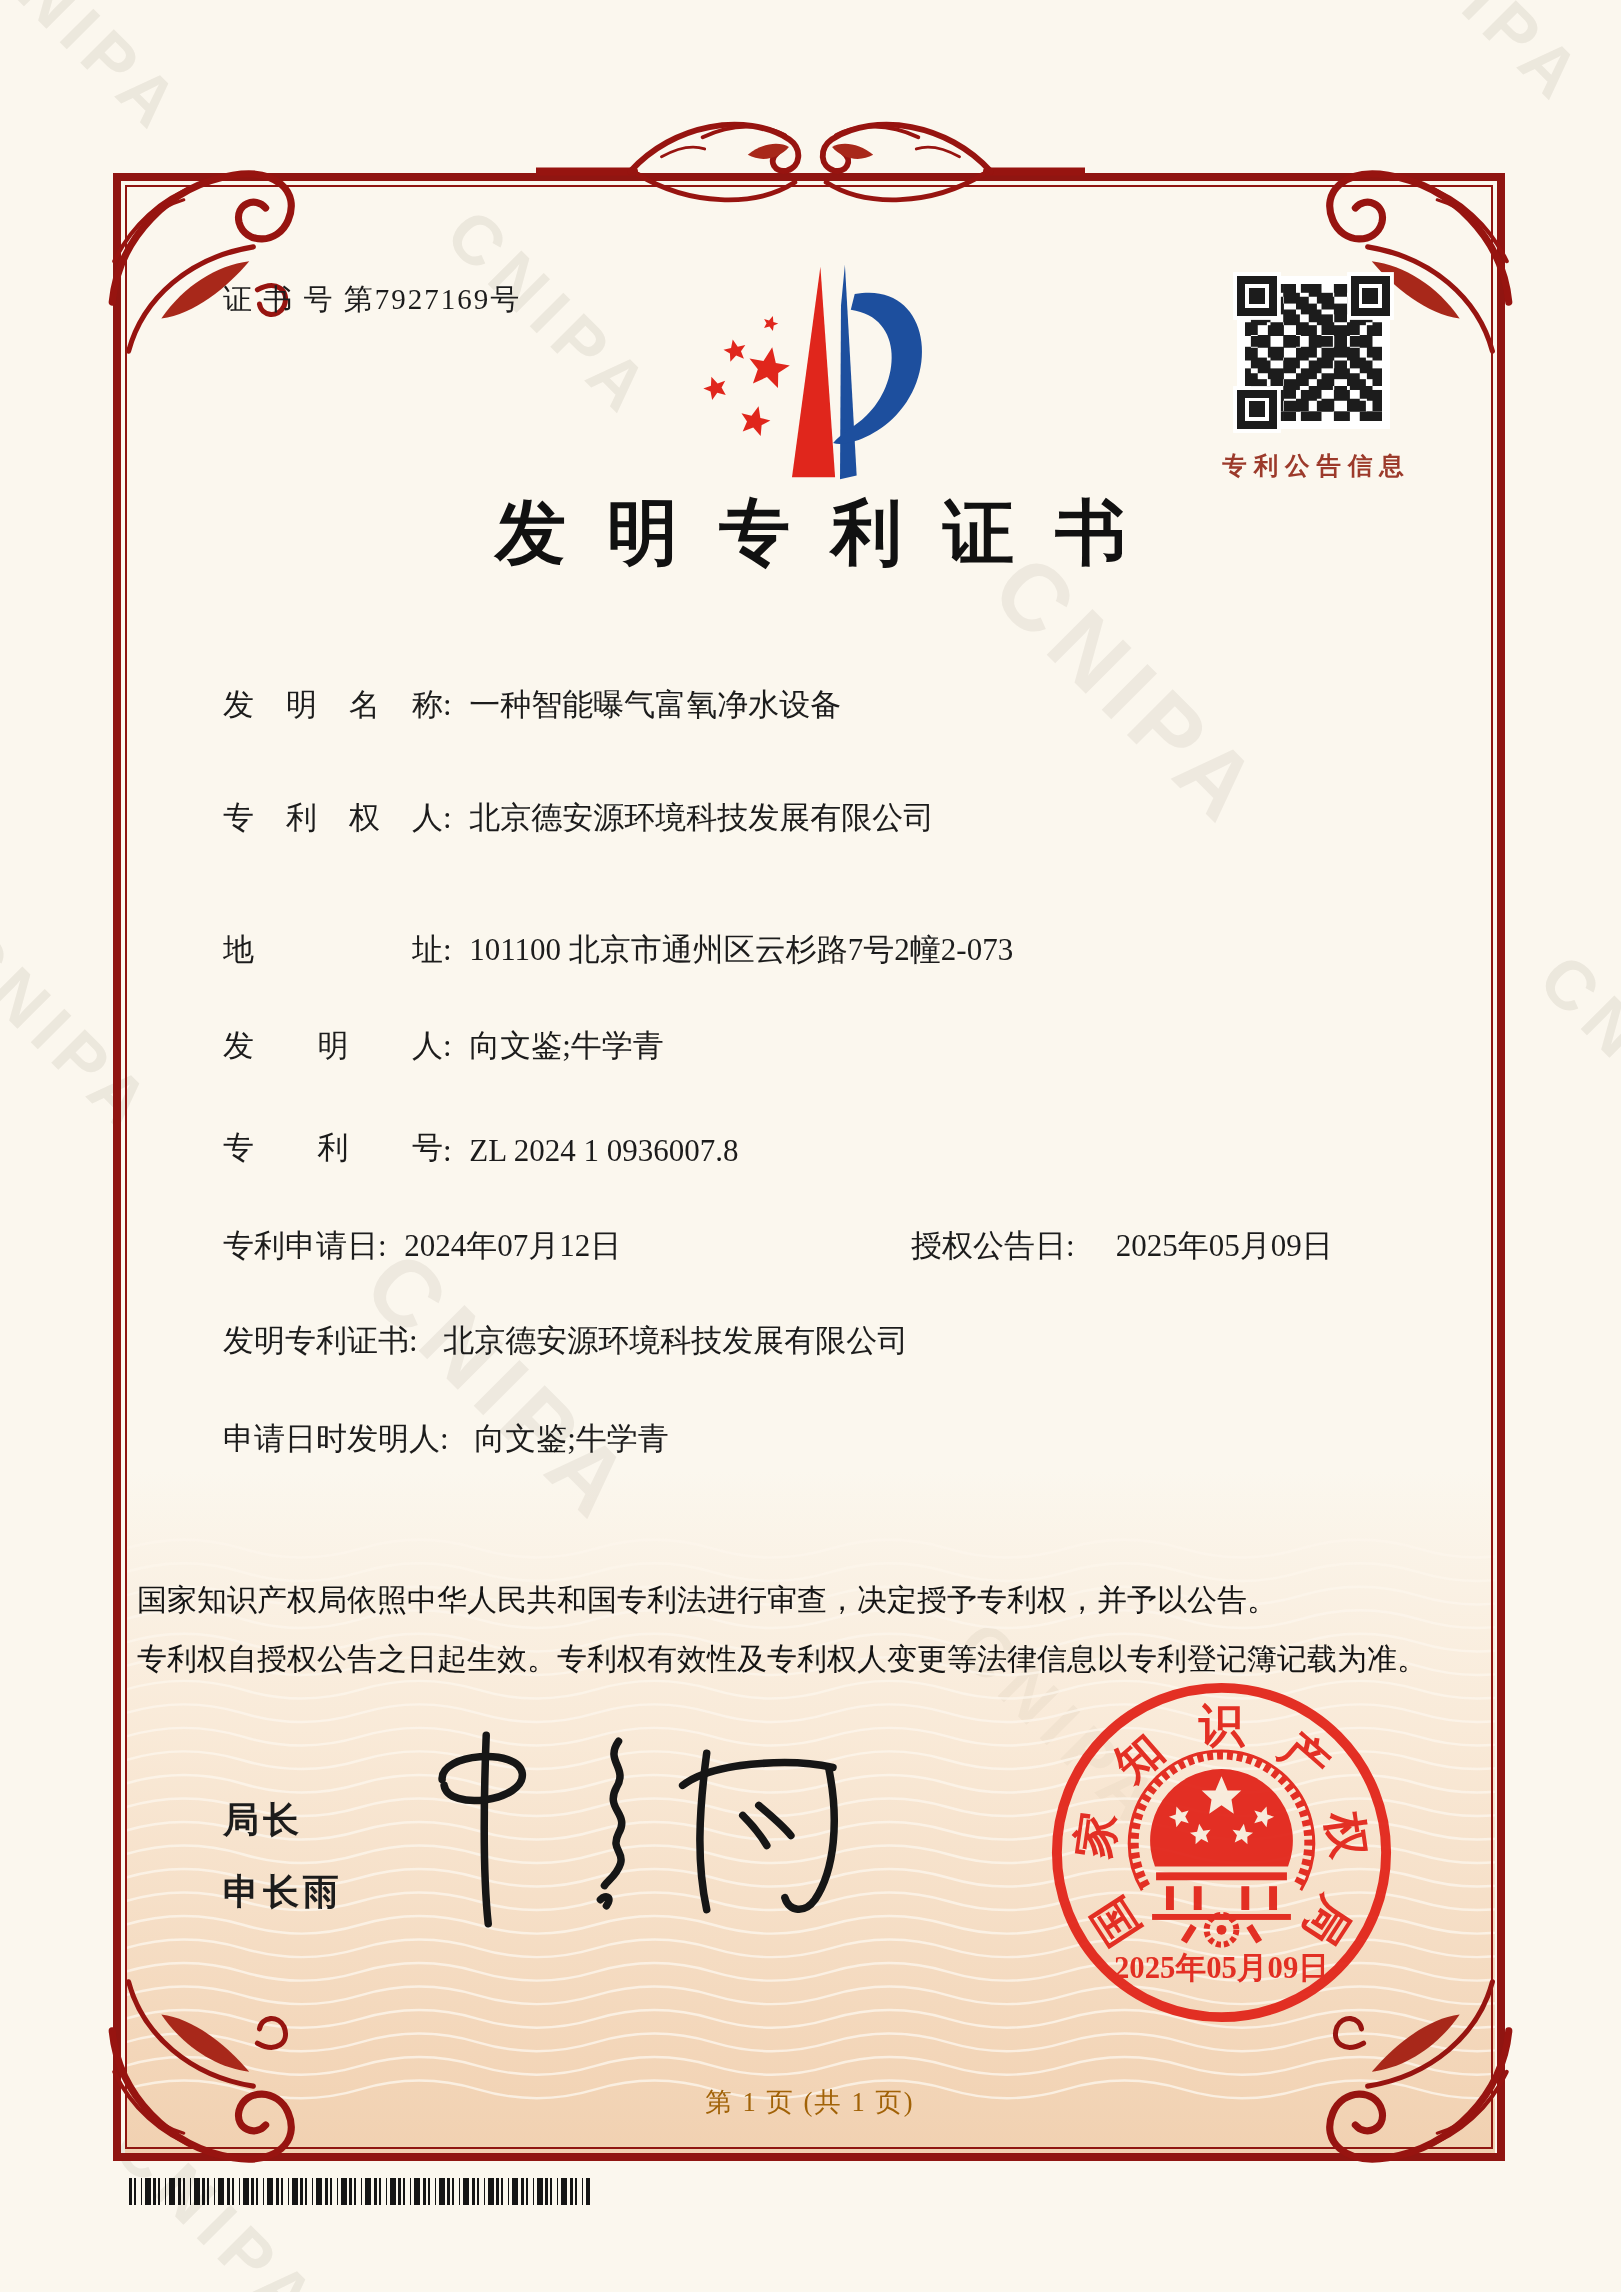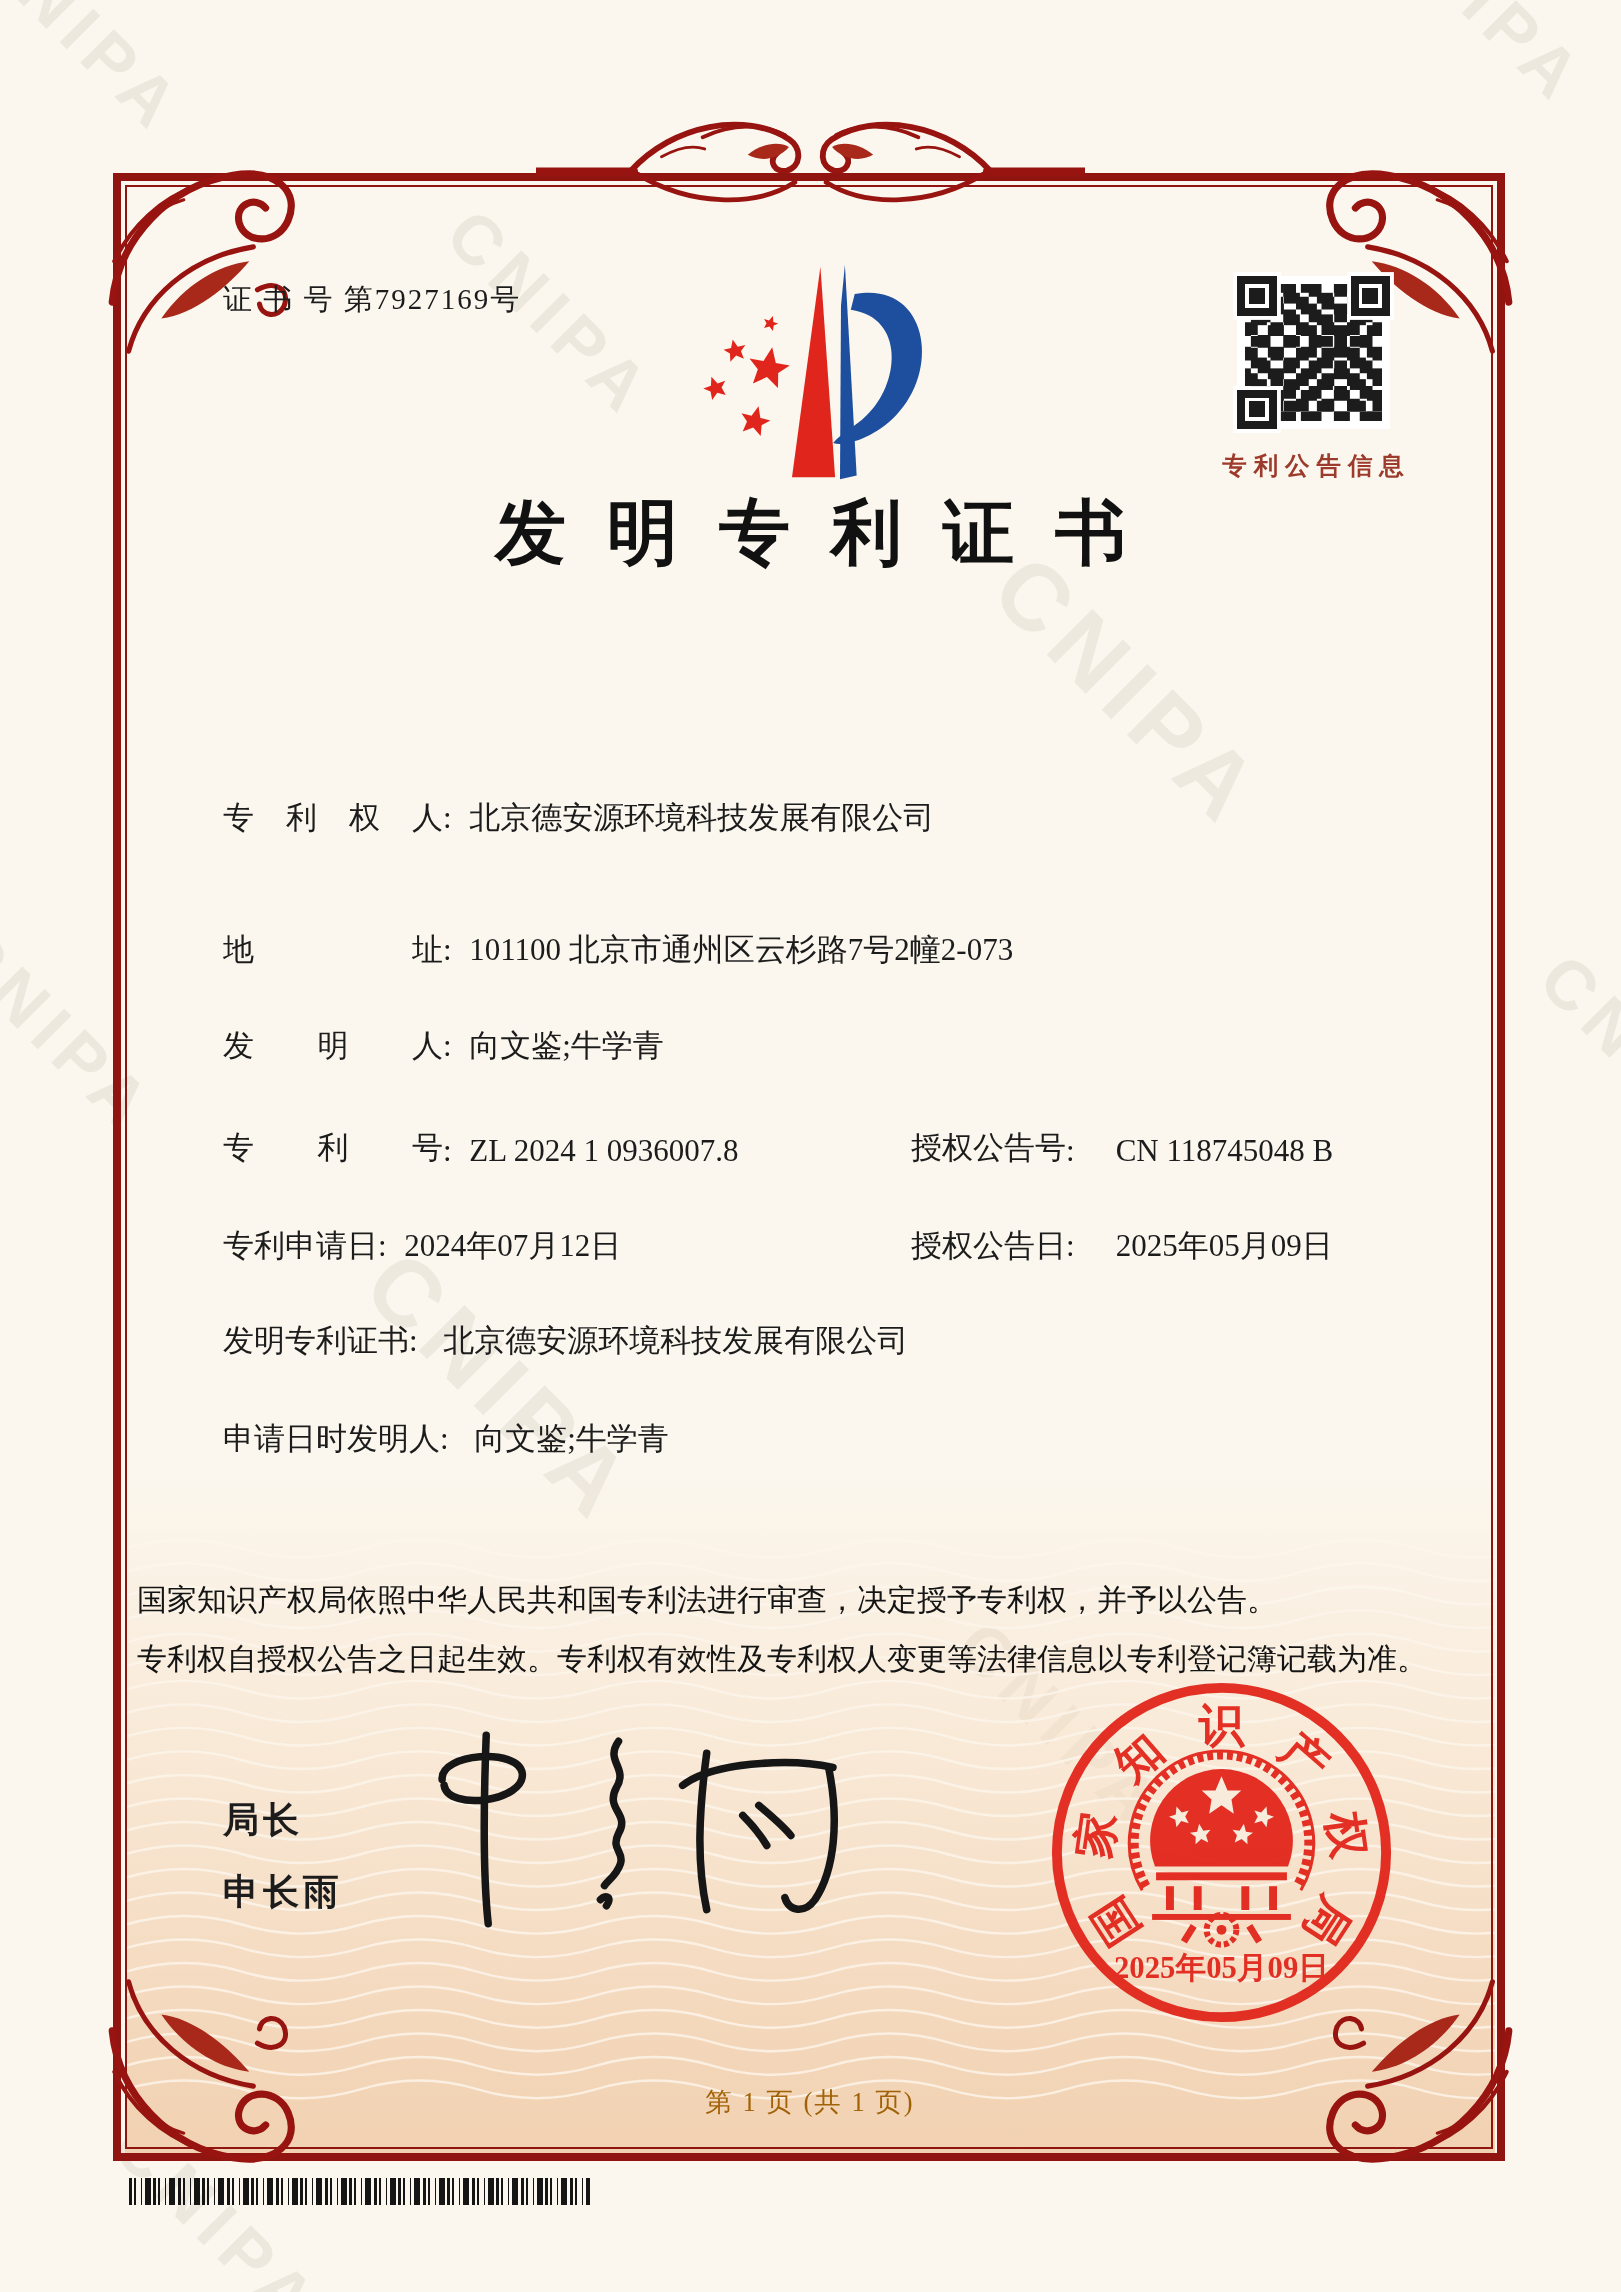--- a/index.html
+++ b/index.html
@@ -173,35 +173,35 @@
   <div class="qr">
     <div class="qr-mod"></div>
     <div class="finder f-tl"></div>
     <div class="finder f-tr"></div>
     <div class="finder f-bl"></div>
   </div>
   <div class="qr-cap">专利公告信息</div>
 
   <div class="title">发明专利证书</div>
 
+  <div class="row" style="top:684px;">
+    <span class="lbl">发明名称</span><span>:</span><span class="val">一种智能曝气富氧净水设备</span>
+  </div>
   <div class="row" style="top:797px;">
     <span class="lbl">专利权人</span><span>:</span><span class="val">北京德安源环境科技发展有限公司</span>
   </div>
   <div class="row" style="top:929px;">
     <span class="lbl">地址</span><span>:</span><span class="val">101100 北京市通州区云杉路7号2幢2-073</span>
   </div>
   <div class="row" style="top:1025px;font-family:Liberation Serif, serif;">
     <span class="lbl">发明人</span><span>:</span><span class="val">向文鉴;牛学青</span>
   </div>
 
   <div class="row" style="top:1127px;">
     <span class="lbl">专利号</span><span>:</span><span class="val">ZL 2024 1 0936007.8</span>
-    <span class="pr">
-      <span class="lbl2">授权公告号</span><span>:</span><span class="val">CN 118745048 B</span>
-    </span>
   </div>
   <div class="row" style="top:1225px;">
     <span class="lbl2">专利申请日</span><span>:</span><span class="val">2024年07月12日</span>
     <span class="pr">
       <span class="lbl2">授权公告日</span><span>:</span><span class="val">2025年05月09日</span>
     </span>
   </div>
 
   <div class="row ex" style="top:1320px;">
     <span class="lbl2">发明专利证书</span><span>:</span><span class="val">北京德安源环境科技发展有限公司</span>

